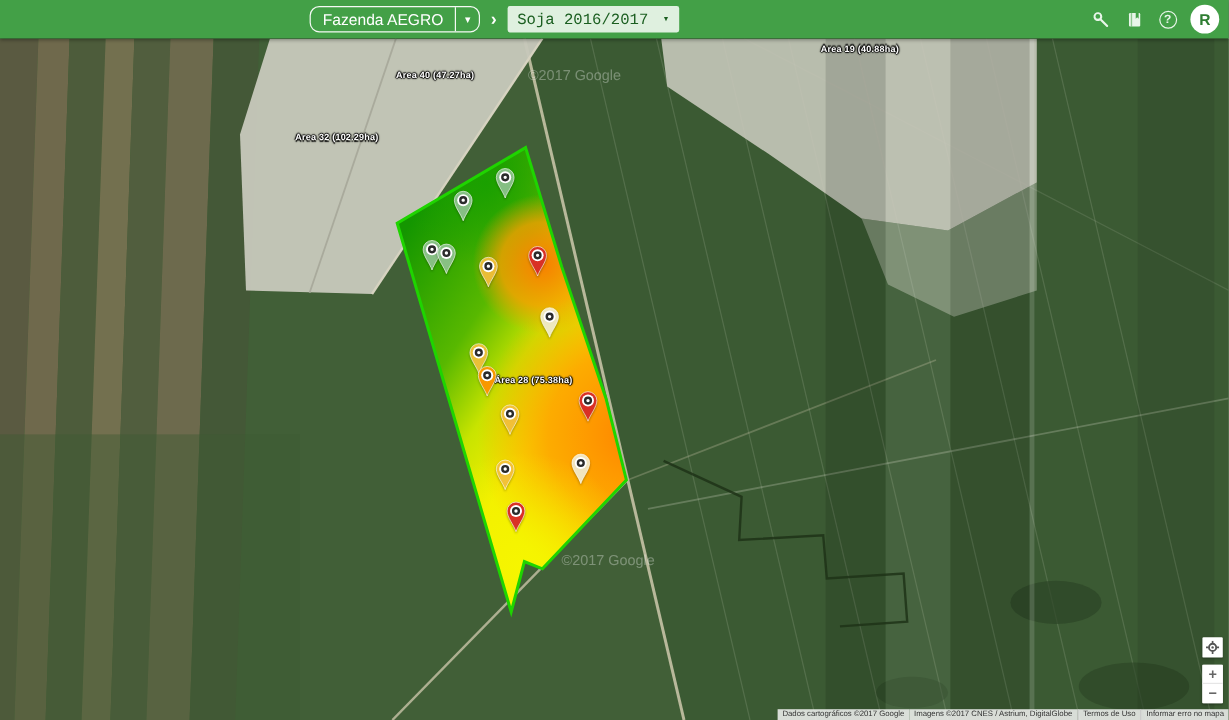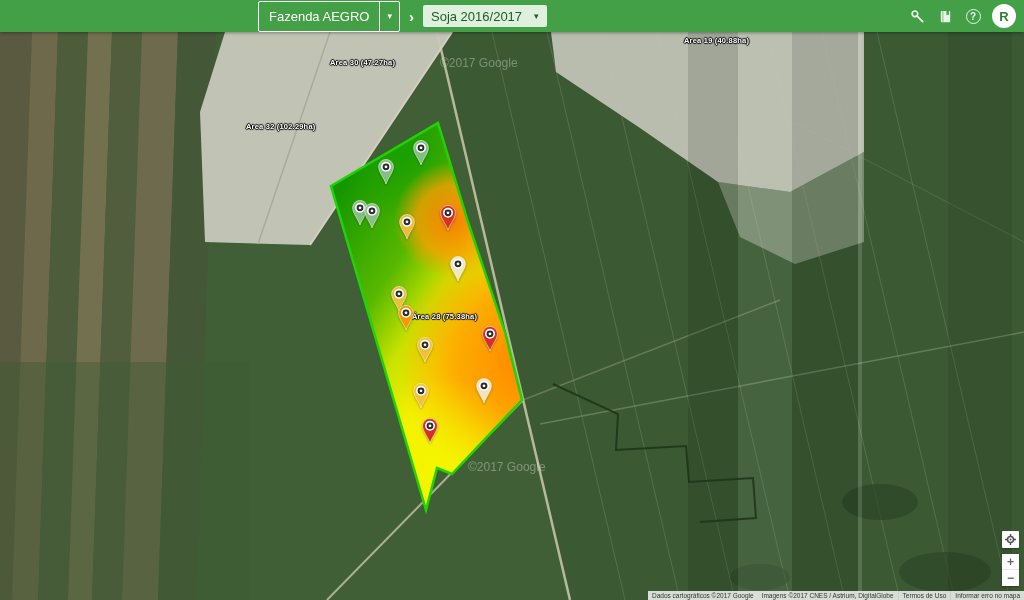--- a/index.html
+++ b/index.html
@@ -7,29 +7,29 @@
   #app { position:relative; width:1024px; height:600px; background:#41603a; }
 
   
   #topbar {
     position:absolute; top:0; left:0; width:1024px; height:32px;
     background:#43a047; z-index:50; box-shadow:0 1px 3px rgba(0,0,0,.35);
     display:flex; align-items:center;
   }
   .selector-group { position:absolute; left:258px; top:0; height:32px; display:flex; align-items:center; }
   .dd-farm {
-    display:flex; align-items:stretch; height:31px; border:1px solid rgba(255,255,255,.95);
-    border-radius:2px; color:#fff; font-size:13px; cursor:pointer;
+    display:flex; align-items:stretch; height:22px; border:1px solid rgba(255,255,255,.95);
+    border-radius:8px; color:#fff; font-size:13px; cursor:pointer;
   }
   .dd-farm .dd-label { display:flex; align-items:center; padding:0 10px; }
   .dd-farm .dd-caret { display:flex; align-items:center; padding:0 7px; border-left:1px solid rgba(255,255,255,.95); font-size:9px; }
   .crumb-sep { color:#fff; font-size:15px; font-weight:bold; padding:0 9px; }
   .dd-season {
     display:flex; align-items:center; height:22px; background:#dff0df; border-radius:2px;
-    color:#1b5e20; font-size:13px; cursor:pointer; padding:0 8px;
+    color:#1b5e20; font-size:13px; cursor:pointer; padding:0 8px;font-family:Liberation Mono, monospace;
   }
   .dd-season .dd-caret { font-size:9px; margin-left:12px; color:#1b5e20; }
   .topbar-icons { position:absolute; right:8px; top:0; height:32px; display:flex; align-items:center; gap:10px; }
   .tb-icon { width:18px; height:18px; display:flex; align-items:center; justify-content:center; cursor:pointer; }
   .help-circle { width:15px; height:15px; border:1.5px solid #e8f5e9; border-radius:50%;
     color:#e8f5e9; font-size:10px; font-weight:bold; display:flex; align-items:center; justify-content:center; }
   .avatar { width:24px; height:24px; border-radius:50%; background:#fff; color:#2e7d32;
     font-size:13px; font-weight:bold; display:flex; align-items:center; justify-content:center; cursor:pointer; }
 
   
@@ -154,22 +154,22 @@
         <rect x="320" y="80" width="215" height="410" fill="url(#hmBase)"></rect>
         <rect x="320" y="80" width="215" height="410" fill="url(#blobGreenTop)"></rect>
         <rect x="320" y="80" width="215" height="410" fill="url(#blobOrange1)"></rect>
         <rect x="320" y="80" width="215" height="410" fill="url(#blobOrange2)"></rect>
         <rect x="320" y="80" width="215" height="410" fill="url(#blobYellowBot)"></rect>
       </g>
       <polygon points="438,91 468,190 505,300 522,368 452,442 437,436 426,478 331,154" fill="none" stroke="#1fd400" stroke-width="2.5"></polygon>
     </svg>
 
     <div id="labels-layer">
-        <div class="area-label" style="left: 330px; top: 26px;">Area 30 (47.27ha)</div>
-        <div class="area-label" style="left: 246px; top: 90px;">Area 32 (102.29ha)</div>
+        <div class="area-label" style="left: 330px; top: 26px;">Area 40 (47.27ha)</div>
+        <div class="area-label" style="left: 246px; top: 78px;">Area 32 (102.29ha)</div>
         <div class="area-label" style="left: 684px; top: 4px;">Area 19 (40.88ha)</div>
         <div class="area-label" style="left: 412px; top: 280px; text-align: center;">Área 28 (75.38ha)</div>
         <div class="watermark" style="left: 440px; top: 24px;">©2017 Google</div>
         <div class="watermark" style="left: 468px; top: 428px;">©2017 Google</div>
       </div>
     <div id="pins-layer">
         <div class="pin" style="left: 411px; top: 106px;"><svg width="20" height="28" viewBox="0 0 20 28">
             <path d="M10 27 C 8.2 21.5 2.6 15.2 2.6 9.8 A 7.4 7.4 0 1 1 17.4 9.8 C 17.4 15.2 11.8 21.5 10 27 Z" fill="#9ed0a0" fill-opacity="0.82" stroke="rgba(255,255,255,0.65)" stroke-width="0.8"></path>
             <circle cx="10" cy="9.8" r="5" fill="#ffffff"></circle>
             <circle cx="10" cy="9.8" r="2.4" fill="none" stroke="#2b2b2b" stroke-width="2"></circle>

